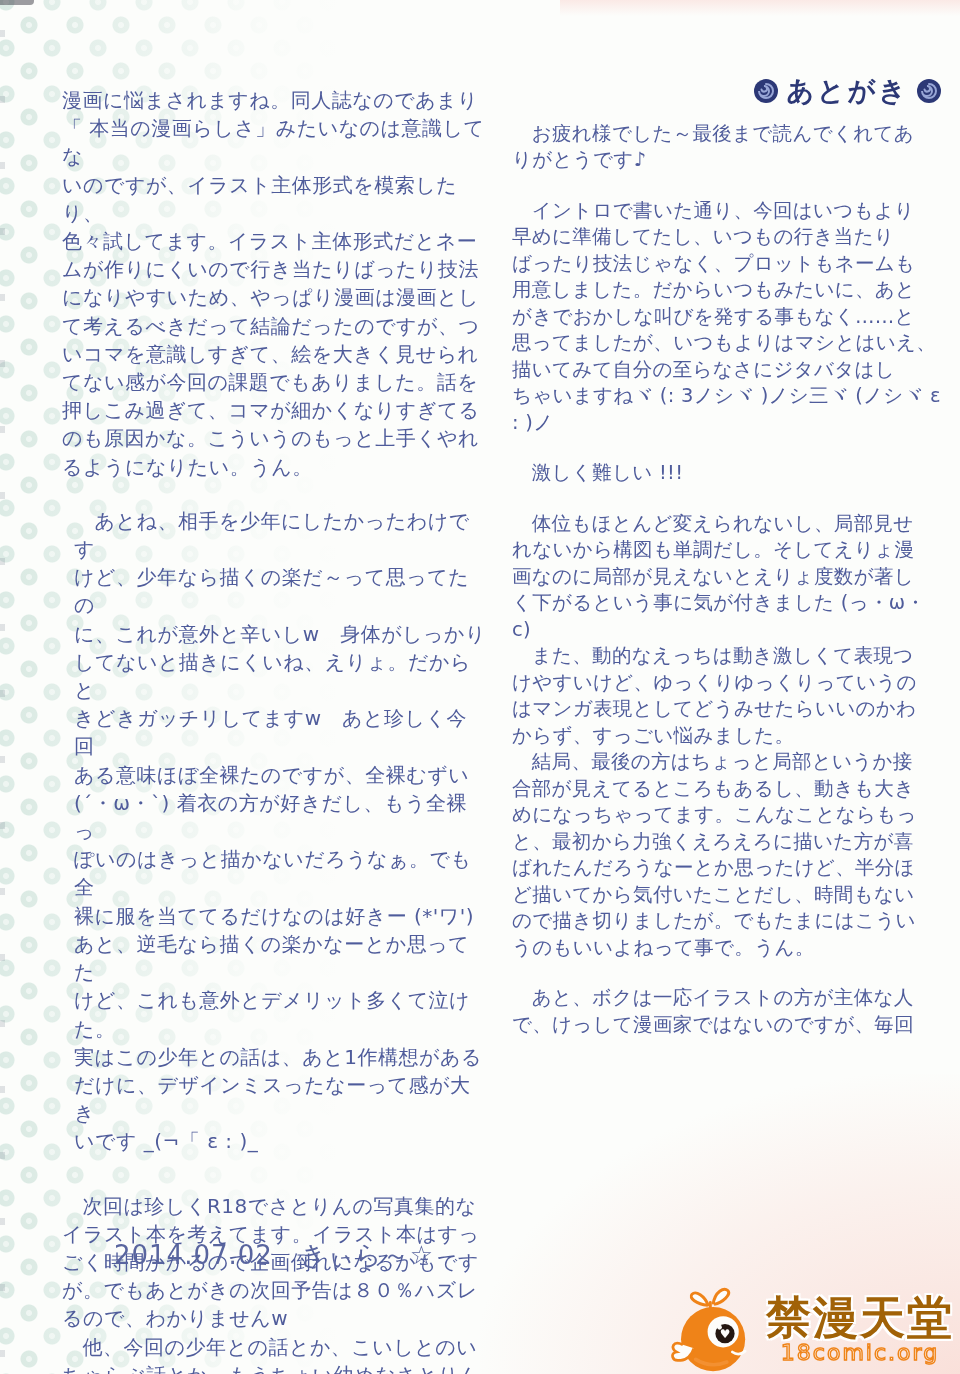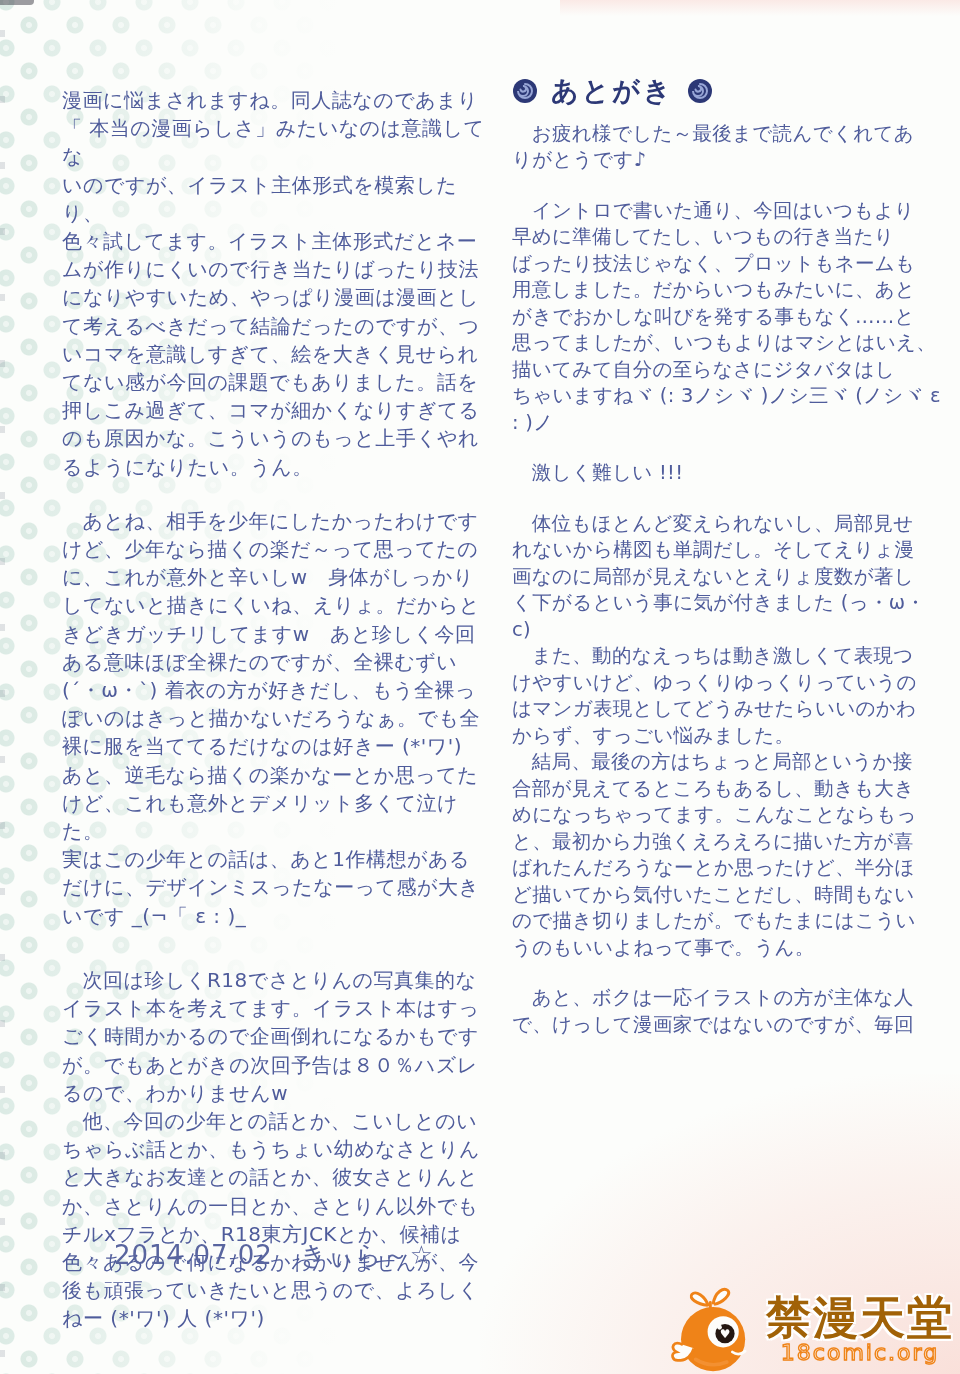--- a/index.html
+++ b/index.html
@@ -52,22 +52,23 @@
   }
   .col-right{
     left:512px;top:78px;width:430px;
     font-size:19.5px;line-height:26.5px;letter-spacing:0.3px;
   }
   .para{white-space:pre-line;margin:0 0 24px 0;}
   .col-left .para{margin-bottom:26px;}
   .para.last{margin-bottom:3px;}
 
   .section-header{
-    display:flex;align-items:center;gap:13px;
+    display:flex;align-items:center;gap:7px;
     margin:0 0 16px 0;
+    justify-content:flex-end;
   }
   .section-title{
     font-size:27px;font-weight:bold;color:#2c3876;letter-spacing:3px;
   }
   .swirl{width:26px;height:26px;flex:0 0 auto;}
 
   .date-line{
     position:absolute;left:62px;top:1238px;width:424px;
     text-align:center;font-size:26px;color:#59659f;letter-spacing:1px;
   }
@@ -105,21 +106,21 @@
 いのですが、イラスト主体形式を模索したり、
 色々試してます。イラスト主体形式だとネー
 ムが作りにくいので行き当たりばったり技法
 になりやすいため、やっぱり漫画は漫画とし
 て考えるべきだって結論だったのですが、つ
 いコマを意識しすぎて、絵を大きく見せられ
 てない感が今回の課題でもありました。話を
 押しこみ過ぎて、コマが細かくなりすぎてる
 のも原因かな。こういうのもっと上手くやれ
 るようになりたい。うん。</div>
-    <div class="para" style="margin-top:22px;">　あとね、相手を少年にしたかったわけです
+    <div class="para" style="margin-top:22px;margin-left:12px;">　あとね、相手を少年にしたかったわけです
 けど、少年なら描くの楽だ～って思ってたの
 に、これが意外と辛いしw　身体がしっかり
 してないと描きにくいね、えりょ。だからと
 きどきガッチリしてますw　あと珍しく今回
 ある意味ほぼ全裸たのですが、全裸むずい
 (´・ω・`) 着衣の方が好きだし、もう全裸っ
 ぽいのはきっと描かないだろうなぁ。でも全
 裸に服を当ててるだけなのは好きー (*'ワ')
 あと、逆毛なら描くの楽かなーとか思ってた
 けど、これも意外とデメリット多くて泣けた。

